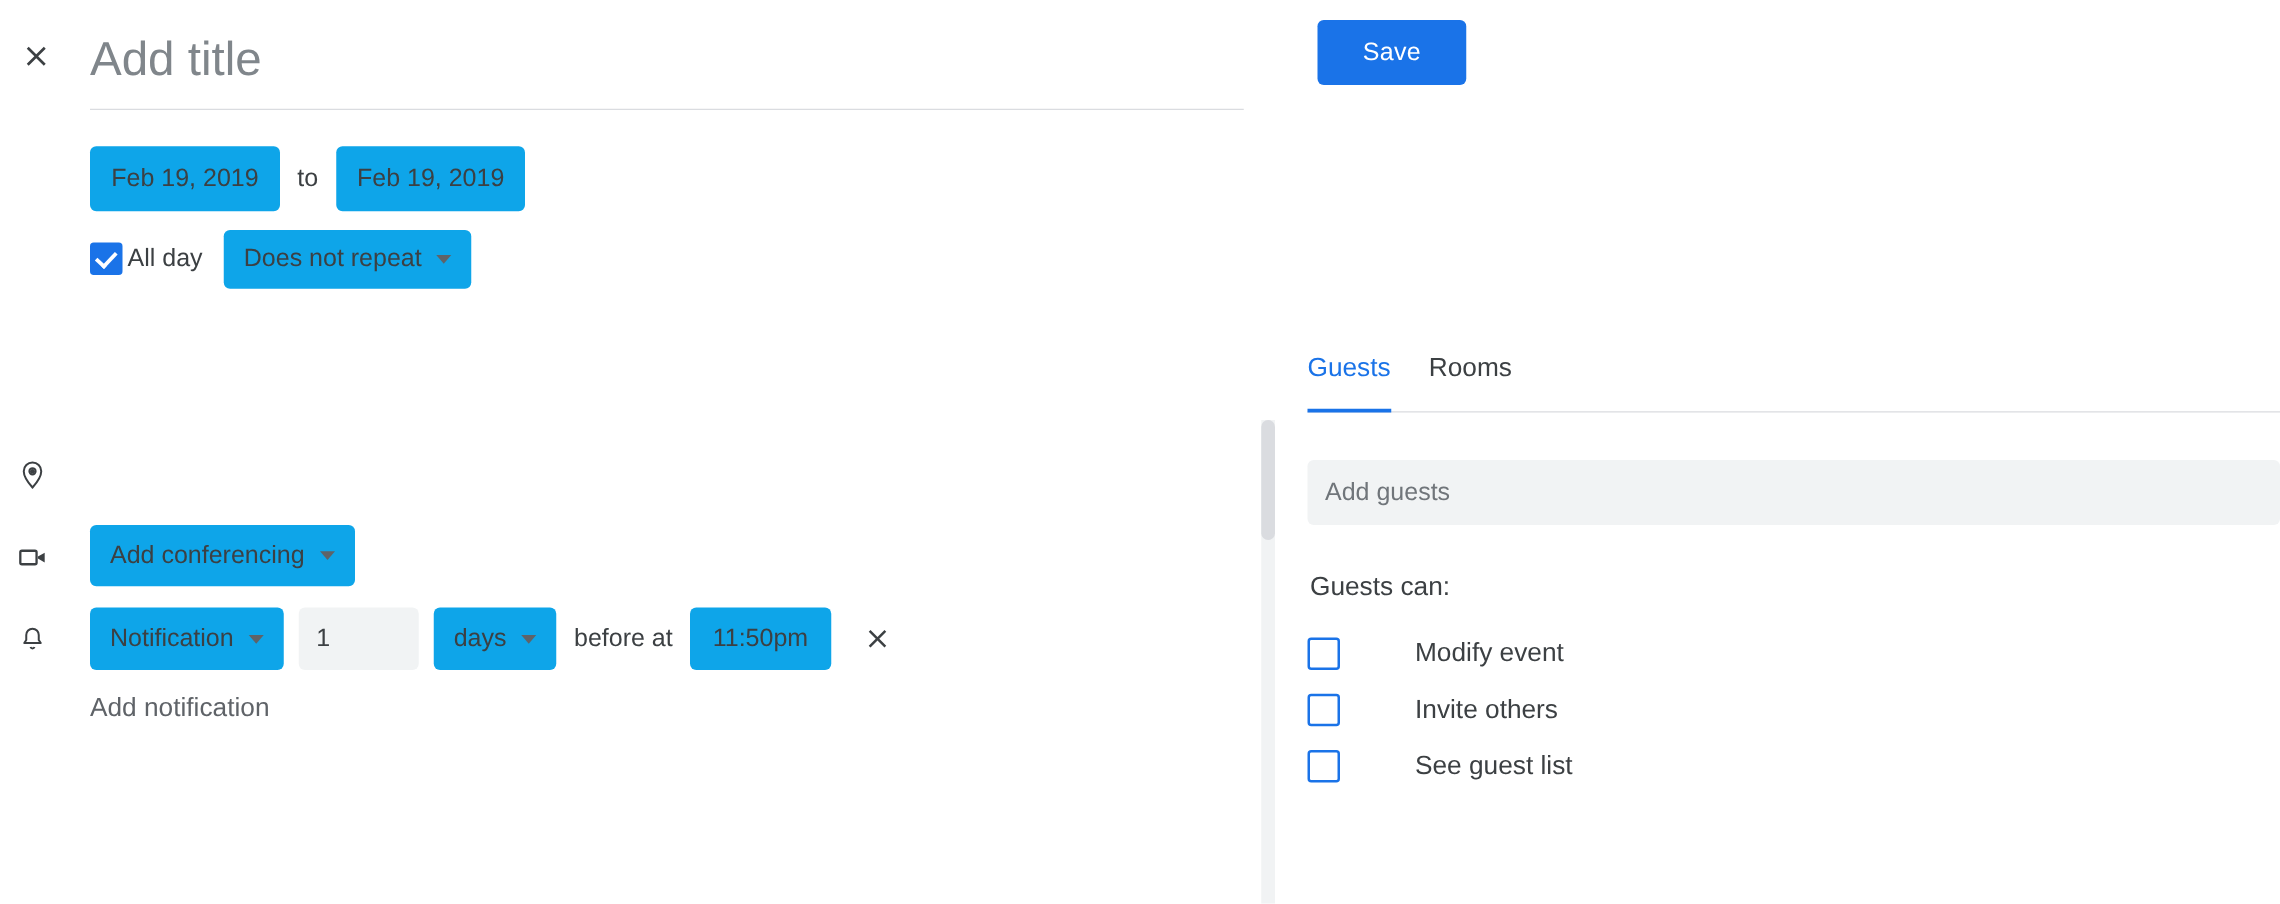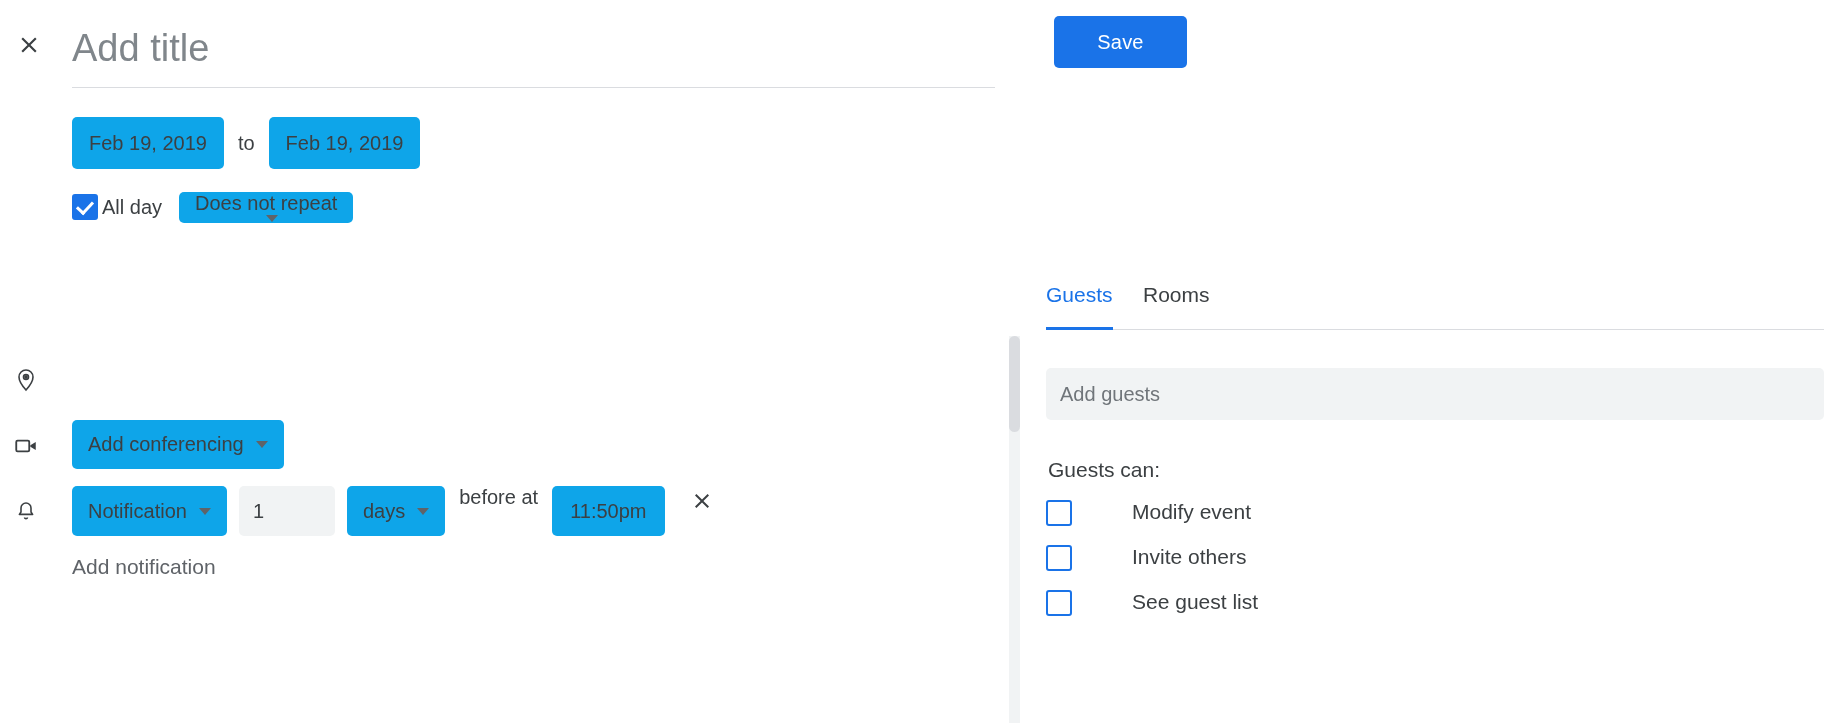--- a/index.html
+++ b/index.html
@@ -61,21 +61,21 @@
   }
   .title-input::placeholder {
     color: #80868b;
     opacity: 1;
   }
 
   .save-btn {
     position: absolute;
     left: 1054px;
     top: 16px;
-    width: 133px;
+    width: 119px;
     height: 52px;
     background: #1a73e8;
     color: #ffffff;
     border: 0;
     border-radius: 5px;
     font-family: "Liberation Sans", sans-serif;
     font-size: 20px;
     font-weight: 500;
     cursor: pointer;
     letter-spacing: .2px;
@@ -160,23 +160,22 @@
     border: 2px solid #1a73e8;
     background: #ffffff;
   }
   .allday-label {
     font-size: 20px;
     margin-left: 4px;
     margin-right: 17px;
     color: #3c4043;
   }
   .repeat-chip {
-    height: 31px;
+    height: 47px;
     padding: 0 16px;
-    flex-direction: column;
   }
 
   
   .left-col {
     position: absolute;
     left: 0;
     top: 272px;
     width: 1010px;
     height: 451px;
   }
@@ -236,21 +235,21 @@
     top: 148px;
     height: 49px;
     padding: 0 16px;
   }
 
   .notif-row {
     position: absolute;
     left: 72px;
     top: 214px;
     display: flex;
-    align-items: flex-start;
+    align-items: center;
     height: 50px;
   }
   .notif-chip { height: 50px; padding: 0 16px; }
   .num-chip {
     width: 96px;
     height: 50px;
     padding: 0 14px;
     margin-left: 12px;
     background: #f1f3f4;
     border: 0;
@@ -352,21 +351,21 @@
     color: #3c4043;
   }
   .perm-list {
     position: absolute;
     left: 0;
     top: 228px;
     width: 500px;
   }
   .perm-item {
     display: flex;
-    align-items: flex-start;
+    align-items: center;
     height: 45px;
     cursor: pointer;
   }
   .perm-label {
     font-size: 21px;
     color: #3c4043;
     margin-left: 60px;
   }
 </style>
 </head>

